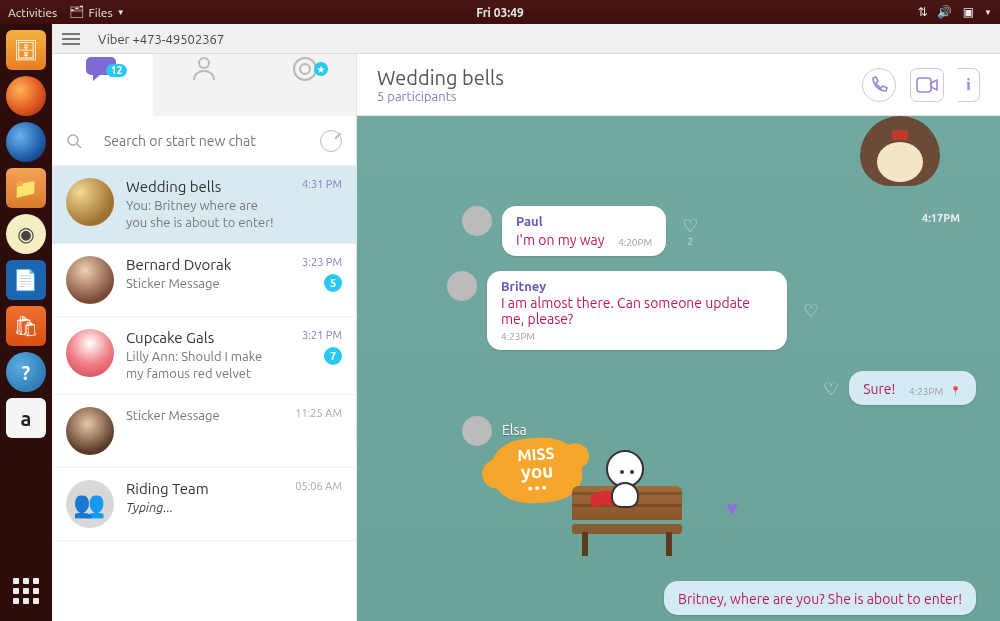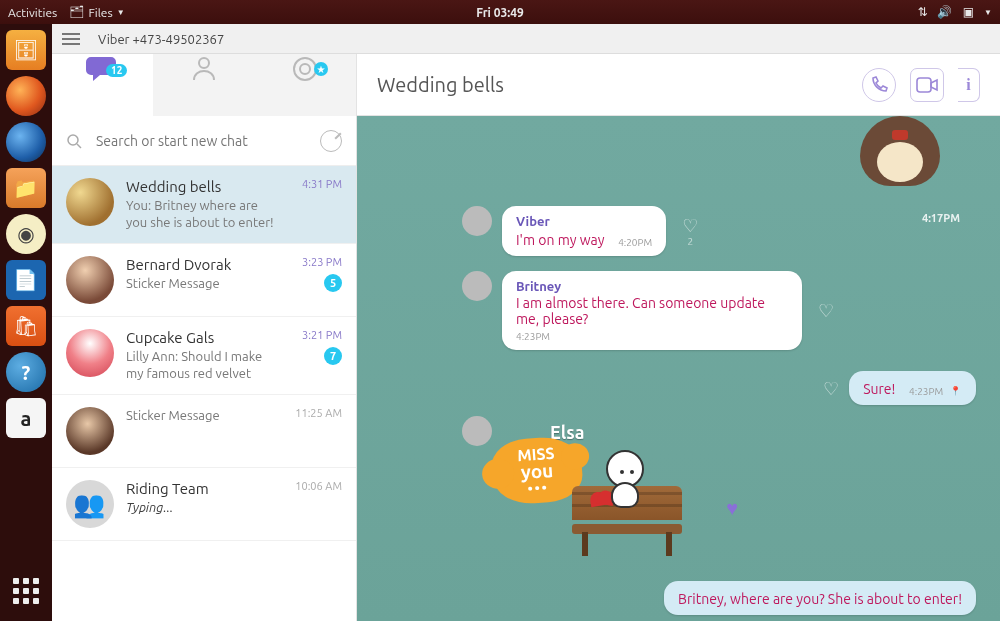--- a/index.html
+++ b/index.html
@@ -40,21 +40,21 @@
 .sidebar { width: 305px; border-right: 1px solid #e3e3e3; display: flex; flex-direction: column; background:#fff; }
 .tabs { height: 62px; display: flex; }
 .tab { flex: 1; display: flex; align-items: flex-start; justify-content: center; cursor: pointer; position: relative; }
 .tab.active { background: #fff; }
 .tab.inactive { background: #f3f3f3; }
 .tab svg, .tab .iconstack { color: #b9b9b9; }
 .tab.active svg { color: #8169d4; }
 .badge { position: absolute; top: 10px; right: 26px; background: #28c8f0; color:#fff; font-size:10px; padding:1px 5px; border-radius:8px; font-weight:bold; }
 .badge-star { position:absolute; top:8px; right:28px; width:14px; height:14px; background:#28c8f0; border-radius:50%; color:#fff; font-size:10px; display:flex; align-items:center; justify-content:center; }
 
-.searchrow { height: 50px; display:flex; align-items:center; padding: 0 14px; gap:14px; border-bottom:1px solid #eee; }
+.searchrow { height: 50px; display:flex; align-items:center; padding: 0 14px; gap:22px; border-bottom:1px solid #eee; }
 .searchrow input { flex:1; border:none; outline:none; font-size:14px; color:#888; }
 .compose { width:22px; height:22px; border:1.5px solid #bbb; border-radius:50%; position:relative; }
 .compose::after { content:''; position:absolute; width:8px; height:2px; background:#bbb; transform:rotate(-45deg); top:4px; right:-1px; }
 
 .chatlist { flex:1; overflow-y:auto; }
 .chat-item { display:flex; padding:12px 14px; gap:12px; border-bottom:1px solid #f0f0f0; cursor:pointer; }
 .chat-item.selected { background:#d9e9f0; }
 .avatar { width:48px; height:48px; border-radius:50%; flex-shrink:0; background:#ccc center/cover; }
 .chat-main { flex:1; min-width:0; }
 .chat-title { font-size:15px; color:#333; margin-bottom:2px; }
@@ -262,30 +262,31 @@
             </div>
         </div>
 
         <div class="chat-item">
           <div class="avatar av-riding">👥</div>
           <div class="chat-main">
             <div class="chat-title">Riding Team</div>
             <div class="chat-preview typing">Typing...</div>
           </div>
           <div class="chat-meta">
-              <span class="chat-time muted">10:06 AM</span>
+              <span class="chat-time muted">05:06 AM</span>
             </div>
         </div>
       </div>
     </div>
 
     <div class="convo">
       <div class="convo-header">
         <div class="convo-titles">
           <div class="convo-title">Wedding bells</div>
+          <div class="convo-sub">5 participants</div>
         </div>
         <div class="convo-actions">
           <div class="action-btn round">
             <svg width="20" height="20" viewBox="0 0 20 20">
                 <path fill="none" stroke="currentColor" stroke-width="1.6" d="M4 3c0 7 6 13 13 13l1-3-4-2-2 2c-2-1-4-3-5-5l2-2-2-4z"></path>
               </svg>
           </div>
           <div class="action-btn">
             <svg width="22" height="16" viewBox="0 0 22 16">
                 <rect x="1" y="1" width="14" height="14" rx="3" fill="none" stroke="currentColor" stroke-width="1.6"></rect>
@@ -301,49 +302,49 @@
         <div class="bear">
           <div class="bear-body"></div>
             <div class="bear-belly"></div>
             <div class="bear-bow"></div>
           <div class="bear-time">4:17PM</div>
         </div>
 
         <div class="msg" style="left:105px; top:90px;">
           <div class="mavatar av-paul"></div>
           <div class="bubble">
-            <div class="sender">Viber</div>
+            <div class="sender">Paul</div>
             <span class="body">I'm on my way</span>
             <span class="tstamp inline">4:20PM</span>
           </div>
           <div class="heart">♡<span class="cnt">2</span></div>
         </div>
 
-        <div class="msg" style="left:105px; top:155px;">
+        <div class="msg" style="left:90px; top:155px;">
           <div class="mavatar av-britney"></div>
           <div class="bubble" style="max-width:300px;">
             <div class="sender">Britney</div>
             <div class="body">I am almost there. Can someone update me, please?</div>
             <div class="tstamp">4:23PM</div>
           </div>
           <div class="heart">♡</div>
         </div>
 
         <div class="msg" style="right:24px; top:255px;">
           <div class="heart">♡</div>
           <div class="bubble outgoing">
             <span class="body">Sure!</span>
             <span class="tstamp inline">4:23PM</span>
             <span class="loc-pin">📍</span>
           </div>
         </div>
 
         <div class="msg" style="left:105px; top:300px;">
           <div class="mavatar av-elsa"></div>
-          <div style="color:#fff; font-weight:bold; font-size:18px; padding-top:6px; text-shadow:0 1px 1px rgba(0,0,0,0.3);margin-left:48px;">Elsa</div>
+          <div style="color:#fff; font-weight:normal; font-size:14px; padding-top:6px; text-shadow:0 1px 1px rgba(0,0,0,0.3);">Elsa</div>
         </div>
 
         <div class="missyou">
           <div class="my-cloud">
             <span>MISS</span>
             <span style="font-size:19px;">you</span>
             <span style="font-size:14px; letter-spacing:2px;">•••</span>
           </div>
           <div class="bench">
             <div class="bench-back"></div>

